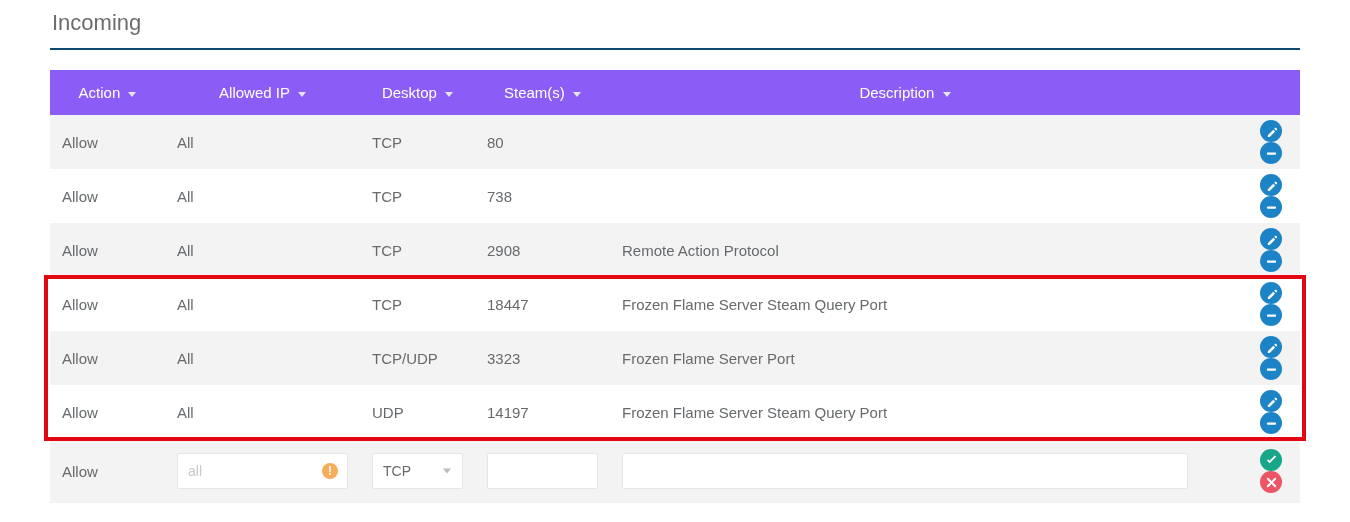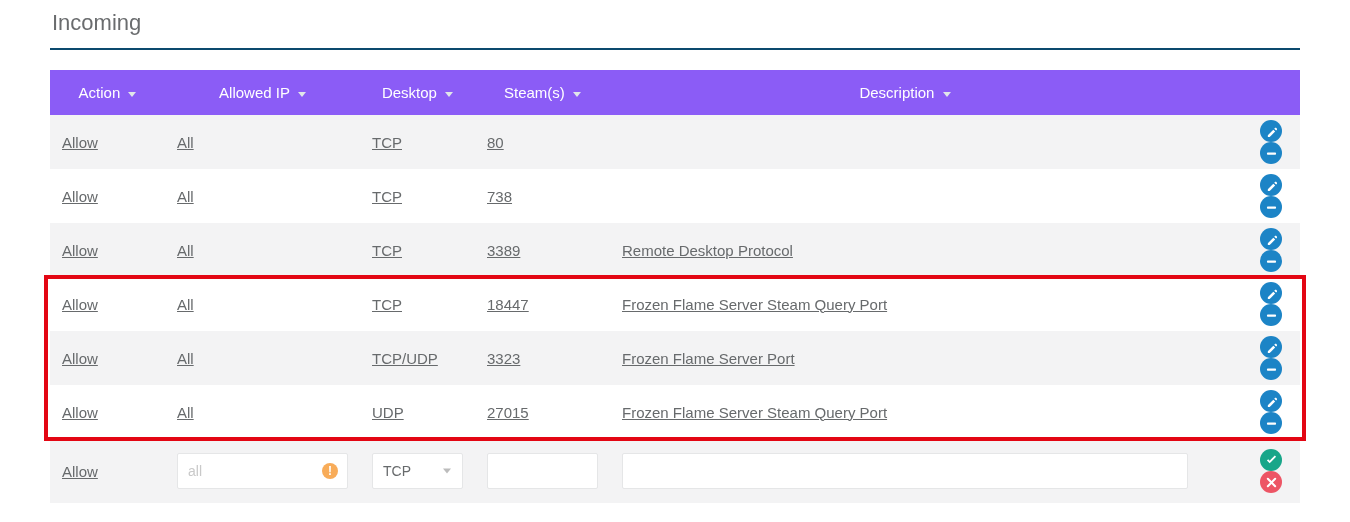--- a/index.html
+++ b/index.html
@@ -47,21 +47,20 @@
       vertical-align: middle;
     }
     tbody tr { height: 54px; }
     tbody tr:nth-child(odd) { background: #f3f3f4; }
     tbody tr:nth-child(even) { background: #ffffff; }
     tbody td {
       padding: 0 12px;
       color: #676a6c;
       font-size: 15px;
       vertical-align: middle;
-      text-decoration: underline;
     }
     .col-action    { width: 115px; }
     .col-allowedip { width: 195px; }
     .col-protocol  { width: 115px; }
     .col-ports     { width: 135px; }
     .col-desc      { width: auto; }
     .col-tools     { width: 100px; text-align: right; padding-right: 18px; }
     .icon-btn {
       display: inline-flex;
       align-items: center;
@@ -206,22 +205,22 @@
         <svg viewBox="0 0 12 12">
                   <use href="#ic-minus"></use>
                 </svg>
       </button>
     </td>
           </tr>
           <tr>
     <td>Allow</td>
     <td>All</td>
     <td>TCP</td>
-    <td>3389</td>
-    <td>Remote Desktop Protocol</td>
+    <td>2908</td>
+    <td>Remote Action Protocol</td>
     <td class="col-tools">
       <button class="icon-btn btn-edit">
         <svg viewBox="0 0 12 12">
                   <use href="#ic-edit"></use>
                 </svg>
       </button>
       <button class="icon-btn btn-remove">
         <svg viewBox="0 0 12 12">
                   <use href="#ic-minus"></use>
                 </svg>
@@ -263,21 +262,21 @@
         <svg viewBox="0 0 12 12">
                   <use href="#ic-minus"></use>
                 </svg>
       </button>
     </td>
           </tr>
           <tr>
     <td>Allow</td>
     <td>All</td>
     <td>UDP</td>
-    <td>27015</td>
+    <td>14197</td>
     <td>Frozen Flame Server Steam Query Port</td>
     <td class="col-tools">
       <button class="icon-btn btn-edit">
         <svg viewBox="0 0 12 12">
                   <use href="#ic-edit"></use>
                 </svg>
       </button>
       <button class="icon-btn btn-remove">
         <svg viewBox="0 0 12 12">
                   <use href="#ic-minus"></use>

